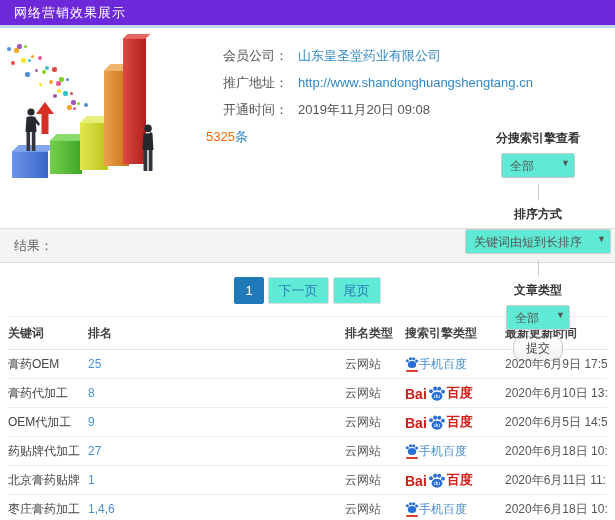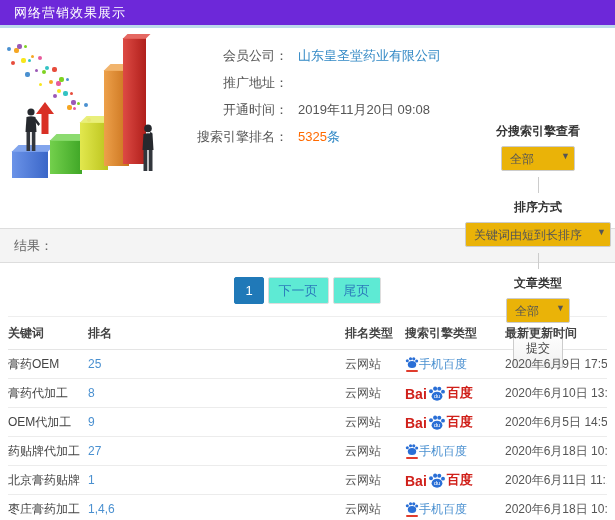--- a/index.html
+++ b/index.html
@@ -34,29 +34,29 @@
   
   .filter-bar { margin-top:32px; height:35px; background:#f4f4f4;
     border-top:1px solid #ddd; border-bottom:1px solid #ddd;
     display:flex; align-items:center; padding:0 4px 0 14px;justify-content:space-between; }
   .filter-bar .result-lbl { font-size:13px; color:#666; }
   .filter-controls { margin-left:auto; display:flex; align-items:center; gap:6px;flex-direction:column; }
   .filter-controls .flabel { font-size:12px; font-weight:bold; color:#333; white-space:nowrap; }
   .sep { width:1px; height:16px; background:#ccc; margin:0 2px; }
   .select-wrap { position:relative; display:inline-block; }
   .select-wrap select { appearance:none; -webkit-appearance:none; border:1px solid #ccc;
-    background:#eab308; height:25px; font-size:12px; color:#555; border-radius:2px;
+    background:#5eead4; height:25px; font-size:12px; color:#555; border-radius:2px;
     padding:0 18px 0 8px; font-family:inherit; }
   .select-wrap .caret { position:absolute; right:5px; top:5px; font-size:9px; color:#555;
     pointer-events:none; }
   .sel-engine select { width:74px; }
   .sel-sort select { width:146px; }
   .sel-article select { width:64px; }
-  .submit-btn { height:39px; padding:0 12px; font-size:12px; color:#444;
-    background:linear-gradient(#fff,#f2f2f2); border:1px solid #ccc; border-radius:0;
+  .submit-btn { height:25px; padding:0 12px; font-size:12px; color:#444;
+    background:linear-gradient(#fff,#f2f2f2); border:1px solid #ccc; border-radius:10px;
     cursor:pointer; font-family:inherit; }
 
   
   .pagination { display:flex; justify-content:center; gap:4px; margin:14px 0 12px 0; }
   .page-item { min-width:26px; height:27px; display:flex; align-items:center; justify-content:center;
     font-size:13px; border:1px solid #ddd; background:#5eead4; color:#2b7bbb; padding:0 10px;
     cursor:pointer; border-radius:2px; }
   .page-item.active { background:#2079b8; border-color:#2079b8; color:#fff; }
 
   
@@ -164,27 +164,27 @@
     </svg>
   </div>
 
   <div class="info-fields">
     <div class="info-row">
       <span class="lbl">会员公司：</span>
       <a class="val link">山东皇圣堂药业有限公司</a>
     </div>
     <div class="info-row">
       <span class="lbl">推广地址：</span>
+      <a class="val link">http://www.shandonghuangshengtang.cn</a>
     </div>
     <div class="info-row">
       <span class="lbl">开通时间：</span>
       <span class="val">2019年11月20日 09:08</span>
     </div>
     <div class="info-row">
-      <span class="lbl">搜索引擎排名：</span>
       <span class="val">
         <span class="num">5325</span><span class="unit">条</span>
       </span>
     </div>
   </div>
 </div>
 
 <div class="filter-bar">
   <span class="result-lbl">结果：</span>
   <div class="filter-controls">

